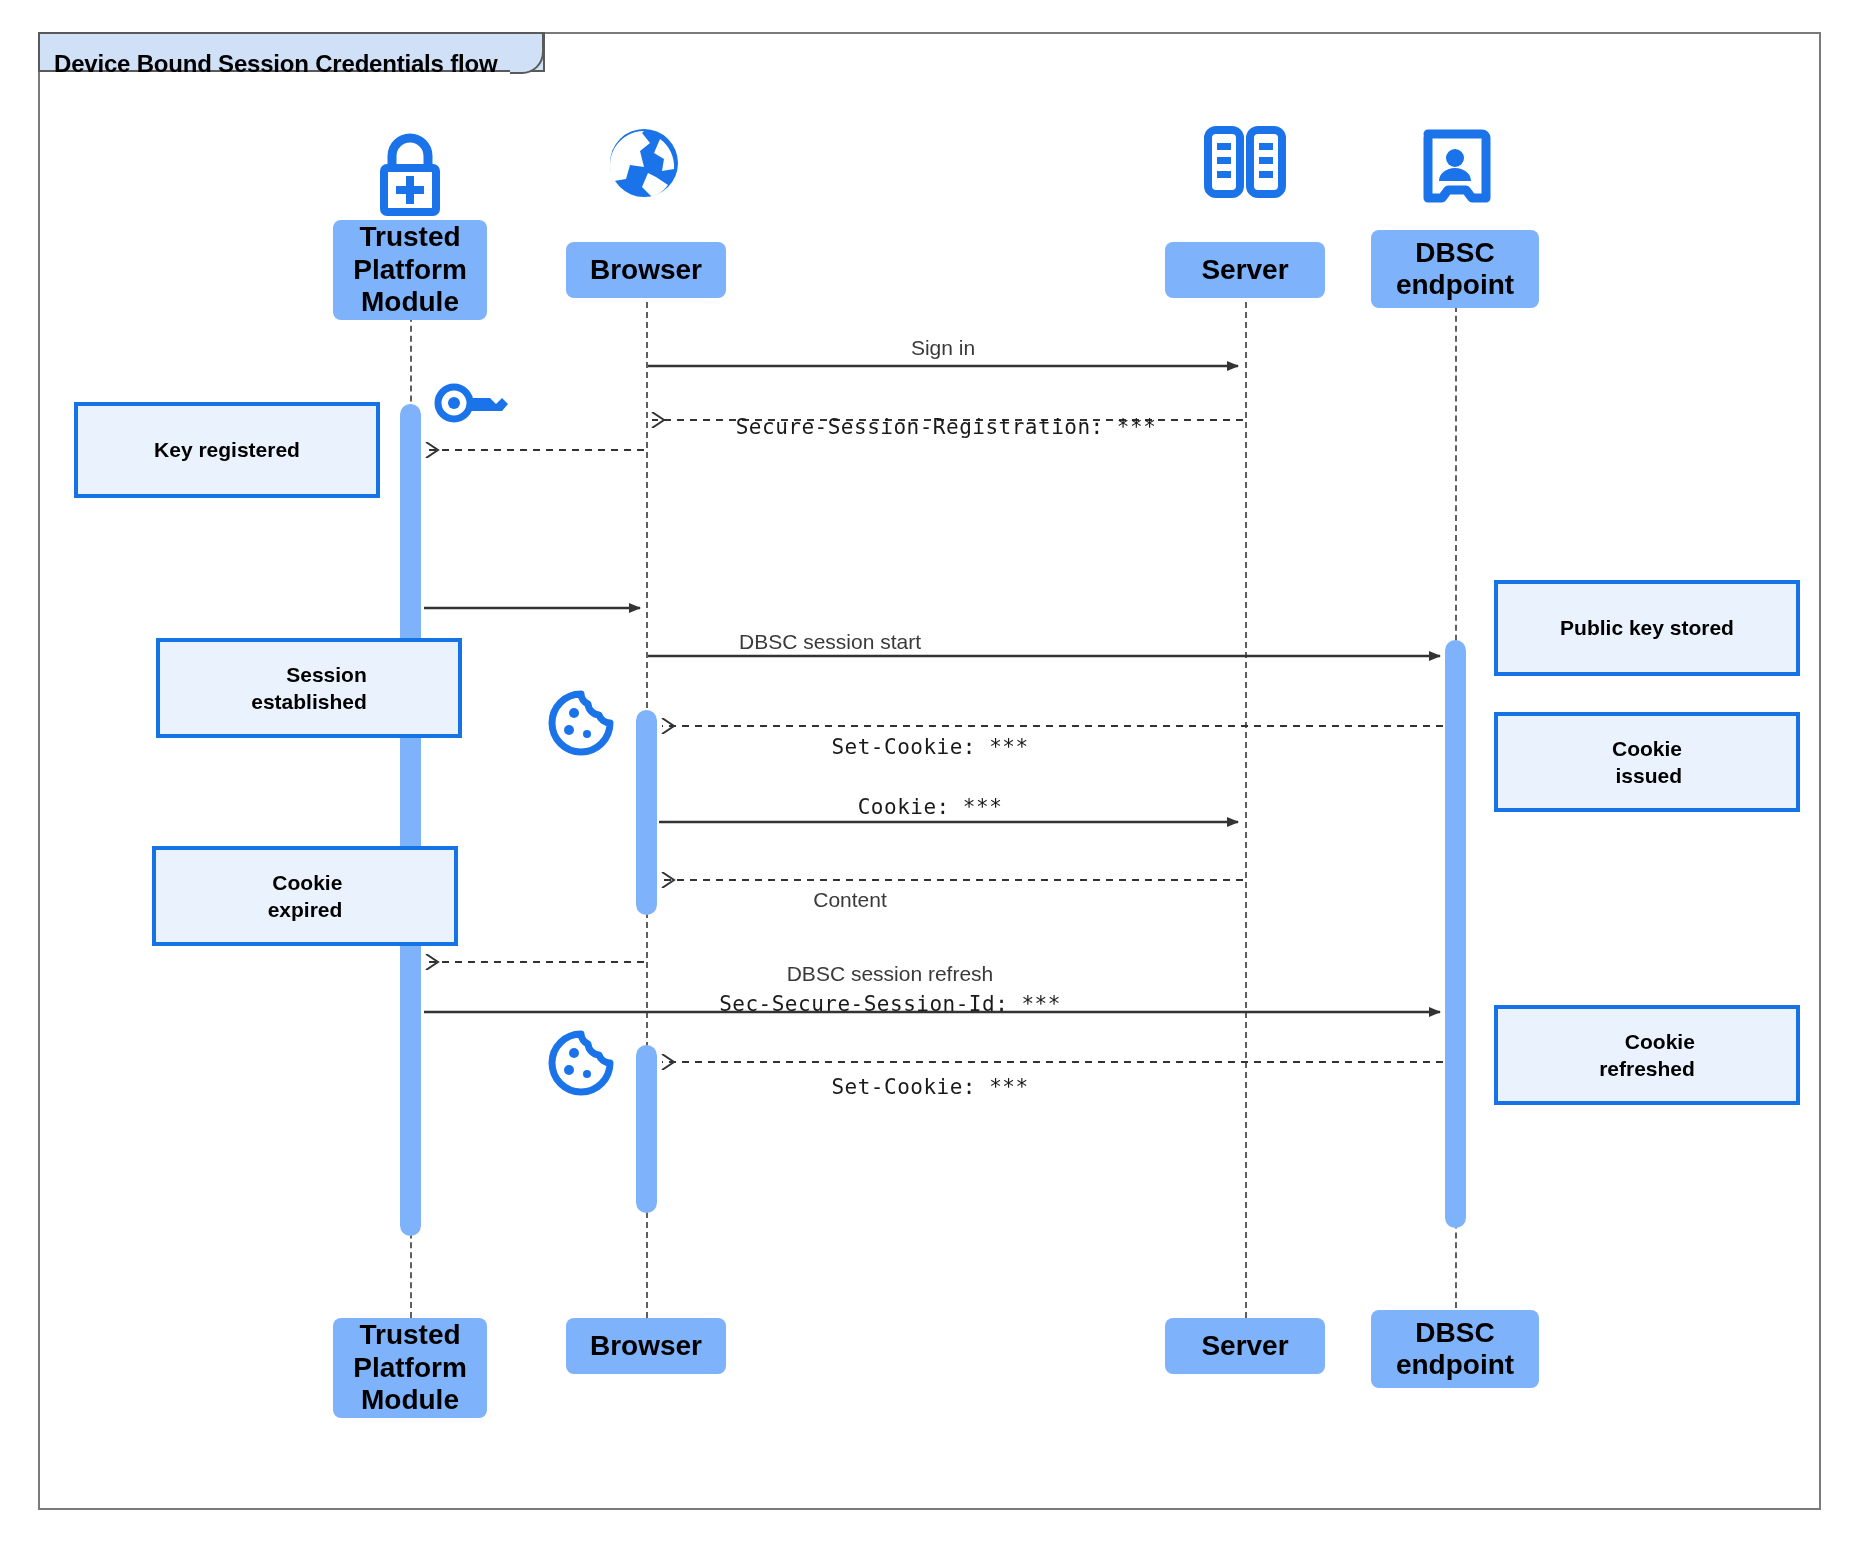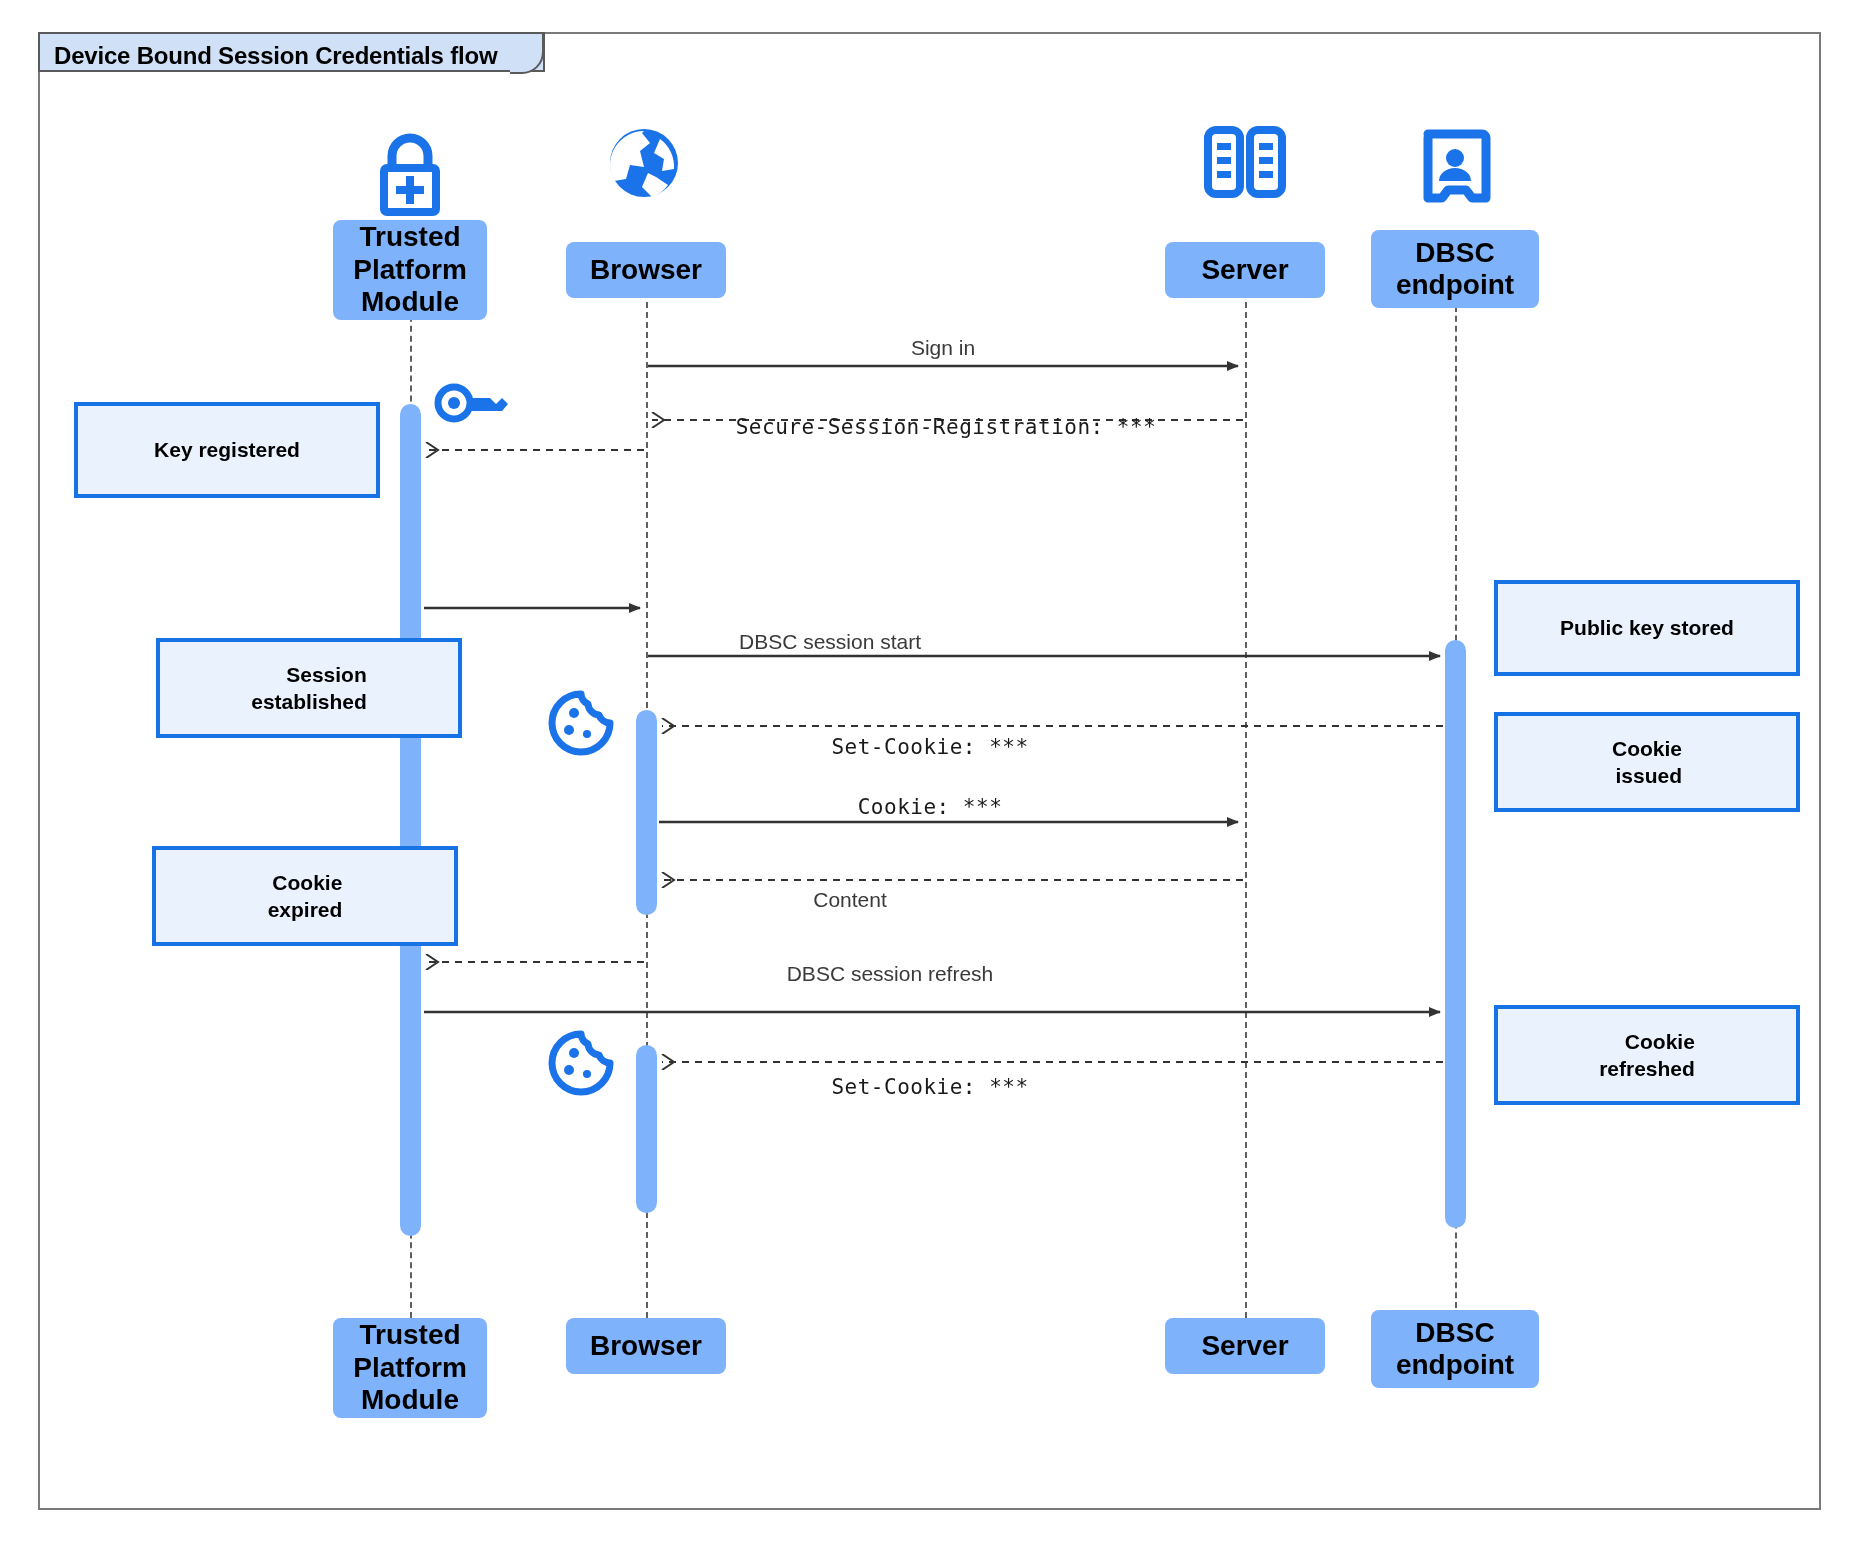--- a/index.html
+++ b/index.html
@@ -30,21 +30,21 @@
     position: absolute;
     left: 38px;
     top: 32px;
     height: 40px;
     background: #cfe0f7;
     border: 2px solid #5a5a5a;
     border-top-left-radius: 1px;
     box-sizing: border-box;
     padding: 16px 46px 0 14px;
     display: flex;
-    align-items: flex-end;
+    align-items: flex-start;
     border-top-right-radius: 0;
   }
   .frame-tab::after {
     content: "";
     position: absolute;
     right: -1px;
     top: -2px;
     width: 34px;
     height: 42px;
     background: #cfe0f7;
@@ -290,16 +290,17 @@
   <div class="msg-label" style="left:620px; top:630px; width:420px;">DBSC session start</div>
 
   <div class="msg-label mono" style="left:690px; top:735px; width:480px;">Set-Cookie: ***</div>
 
   <div class="msg-label mono" style="left:690px; top:795px; width:480px;">Cookie: ***</div>
 
   <div class="msg-label" style="left:700px; top:888px; width:300px;">Content</div>
 
   <div class="msg-label" style="left:640px; top:962px; width:500px;">DBSC session refresh</div>
 
+  <div class="msg-label mono" style="left:620px; top:992px; width:540px;">Sec-Secure-Session-Id: ***</div>
 
   <div class="msg-label mono" style="left:690px; top:1075px; width:480px;">Set-Cookie: ***</div>
 
 </div>
 
 </body></html>

